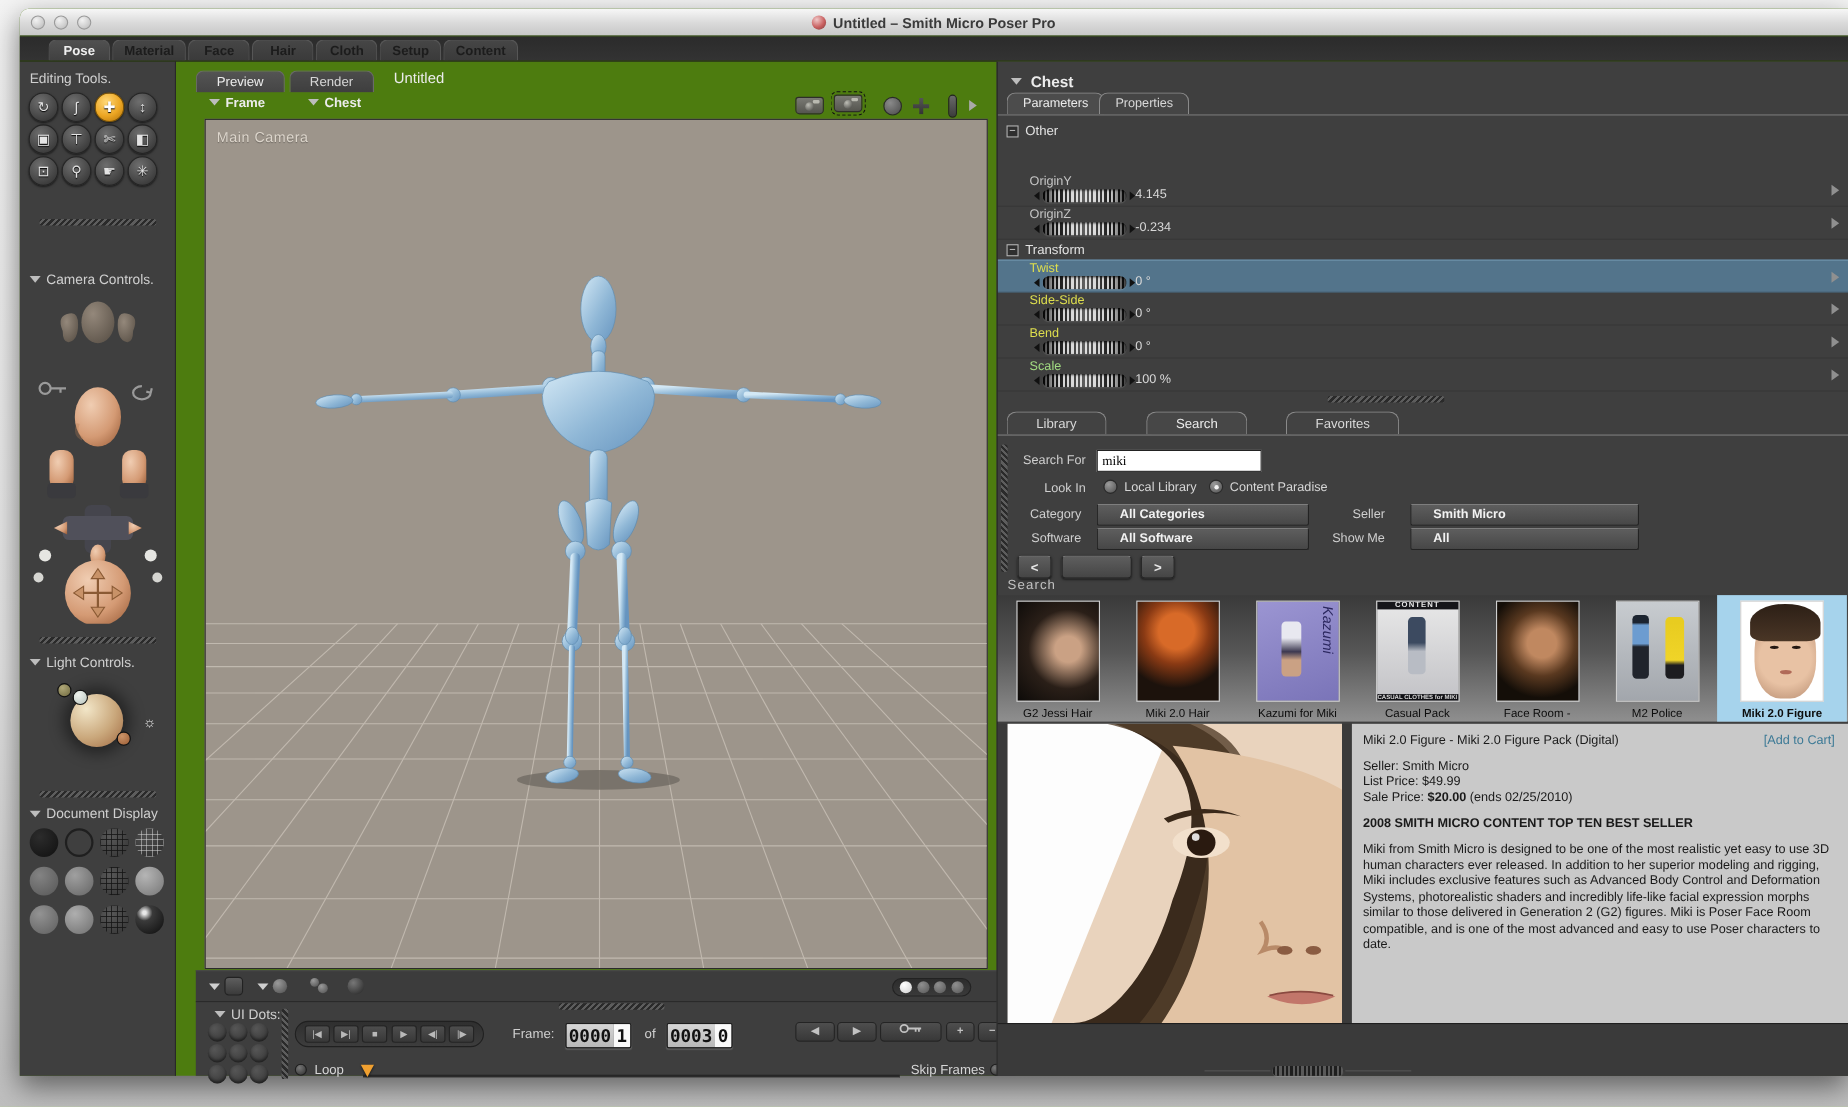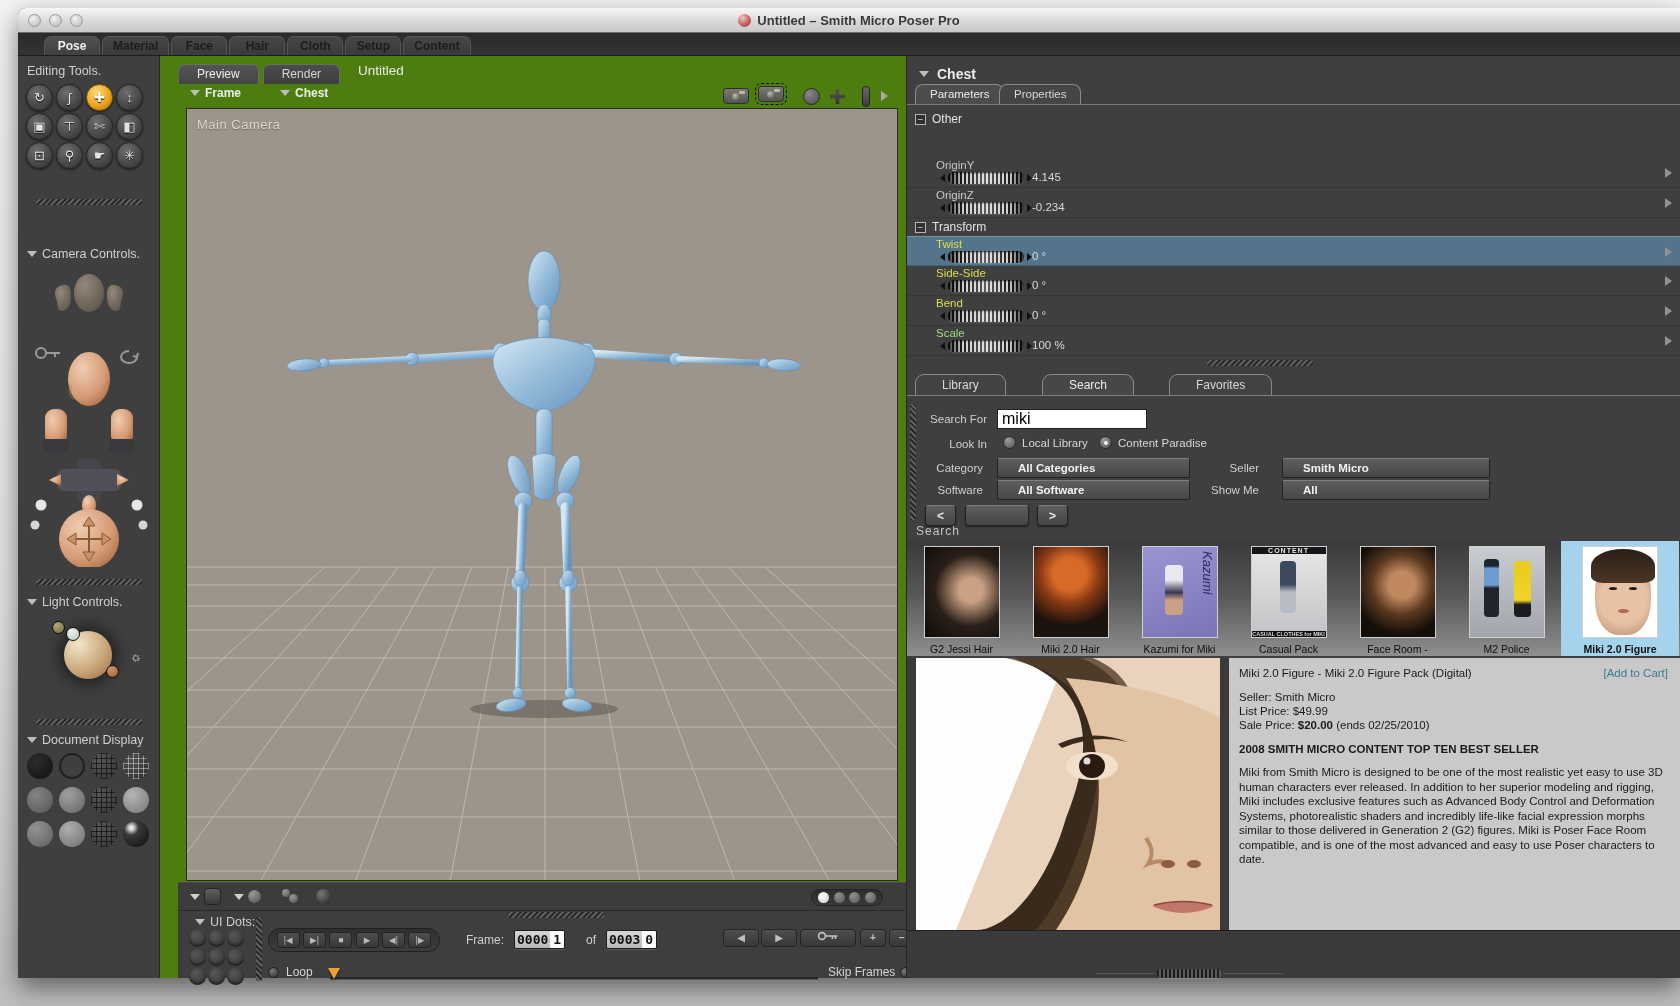--- a/index.html
+++ b/index.html
@@ -111,21 +111,21 @@
     background:#3e3e3e; border-top:1px solid #2a2a2a; }
   #uidots-grid { position:absolute; left:10px; top:18px; width:62px; display:flex; flex-wrap:wrap; }
   #uidots-grid span { width:17px; height:17px; border-radius:50%; margin:1px;
     background:radial-gradient(circle at 35% 30%, #565656, #343434); box-shadow:inset 0 -2px 3px rgba(0,0,0,.5); }
   #transport { position:absolute; left:90px; top:17px; width:172px; height:24px; border-radius:12px;
     background:linear-gradient(180deg,#2f2f2f,#3d3d3d); border:1px solid #202020;
     display:flex; align-items:center; justify-content:space-around; padding:0 6px; }
   .tr-btn { font-size:8.5px; color:#b9b9b9; background:linear-gradient(180deg,#4e4e4e,#383838);
     border:1px solid #242424; border-radius:3px; width:23px; height:16px; line-height:15px; text-align:center; }
   .lcd { display:inline-flex; border:1px solid #1c1c1c; border-radius:2px; overflow:hidden;
-    font-family:"DejaVu Sans Mono", monospace; font-size:13px; font-weight:bold; color:#111;
+    font-family:"DejaVu Sans Mono", monospace; font-size:16px; font-weight:bold; color:#111;
     box-shadow:0 1px 1px rgba(255,255,255,.15); }
   .lcd .main { background:linear-gradient(180deg,#d6d6d6,#b8b8b8); padding:1px 2px; }
   .lcd .last { background:#fafafa; padding:1px 3px; }
   .rt-btn { font-size:10px; color:#c2c2c2; background:linear-gradient(180deg,#4e4e4e,#383838);
     border:1px solid #242424; border-radius:4px; height:18px; line-height:16px; text-align:center; }
   #loop-track { position:absolute; left:152px; top:66px; width:488px; height:3px;
     background:#262626; border-bottom:1px solid #575757; }
   #loop-marker { position:absolute; left:150px; top:57px; width:0; height:0;
     border-left:6px solid transparent; border-right:6px solid transparent; border-top:11px solid #f0a030;
     filter:drop-shadow(0 1px 1px rgba(0,0,0,.6)); }
@@ -161,22 +161,22 @@
     border-top:5px solid transparent; border-bottom:5px solid transparent; border-left:7px solid #909090; }
 
   
   #library { position:absolute; left:0; right:0; top:310px; height:290px; }
   .ltab { position:absolute; top:8px; height:21px; padding:0 26px; border:1px solid #8a8a8a; border-bottom:none;
     border-radius:9px 9px 0 0; background:#424242; font-size:12px; color:#d8d8d8; line-height:20px; }
   .ltab.front { background:#474747; color:#ececec; }
   #ltab-line { position:absolute; left:0; right:0; top:29px; border-top:1px solid #7c7c7c; }
   .form-label { position:absolute; font-size:11.5px; color:#cfcfcf; text-align:right; width:64px; }
   #search-input { position:absolute; left:90px; top:43px; width:150px; height:20px;
-    background:#fff; border:1px solid #222; font-size:16px; padding:1px 4px; color:#000;
-    font-family:Liberation Sans, sans-serif; }
+    background:#fff; border:1px solid #222; font-size:12px; padding:1px 4px; color:#000;
+    font-family:Liberation Serif, serif; }
   .radio { position:absolute; width:13px; height:13px; border-radius:50%;
     background:radial-gradient(circle at 35% 30%, #9c9c9c, #4e4e4e); border:1px solid #2a2a2a; }
   .radio.sel::after { content:""; position:absolute; left:3.5px; top:3.5px; width:4px; height:4px;
     border-radius:50%; background:#f2f2f2; }
   .radio-label { position:absolute; font-size:11.5px; color:#d6d6d6; }
   .dropdown { position:absolute; height:20px; background:linear-gradient(180deg,#5e5e5e,#474747);
     border:1px solid #232323; border-top-color:#7e7e7e; border-radius:2px;
     font-size:11.5px; font-weight:bold; color:#f2f2f2; line-height:19px; padding-left:20px; }
   .sbtn { position:absolute; height:21px; background:linear-gradient(180deg,#5e5e5e,#454545);
     border:1px solid #232323; border-top-color:#808080; border-radius:4px;

